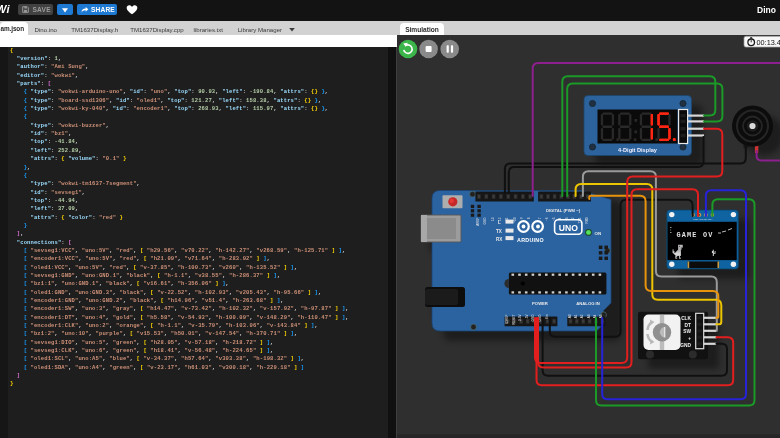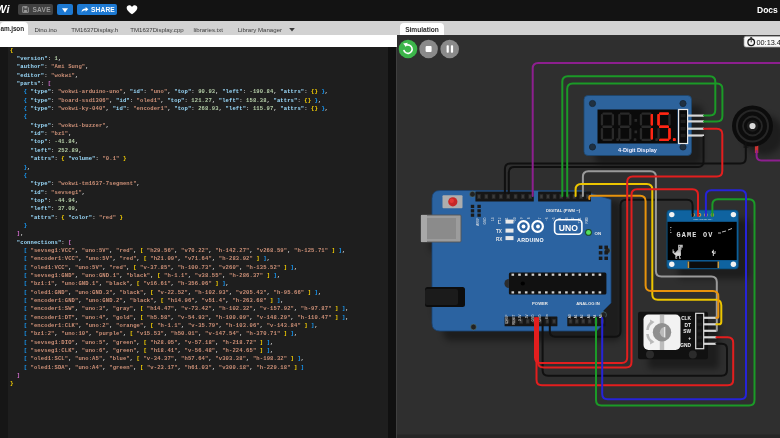--- a/index.html
+++ b/index.html
@@ -26,21 +26,21 @@
   </div>
   <div class="abs" style="left:76.9px;top:3.6px;width:39.8px;height:11.8px;background:#1d79d2;border-radius:2px">
     <svg width="8" height="8" style="position:absolute;left:4px;top:2px" viewBox="0 0 12 11">
       <path d="M7,1 L11,4.5 L7,8 V5.8 C3,5.8 1.5,7.5 0.8,9.5 C0.8,5 3,3.3 7,3.2 Z" fill="#fff"></path>
     </svg>
     <span class="abs" style="left:14px;top:2.8px;color:#fff;font-size:6.6px;font-weight:bold;letter-spacing:0.2px">SHARE</span>
   </div>
   <svg width="12" height="10" style="position:absolute;left:125.6px;top:5.3px" viewBox="0 0 17 15">
     <path d="M8.5,14 C2,9.5 0.5,6.5 0.5,4.2 C0.5,2 2.2,0.5 4.4,0.5 C6,0.5 7.6,1.5 8.5,3 C9.4,1.5 11,0.5 12.6,0.5 C14.8,0.5 16.5,2 16.5,4.2 C16.5,6.5 15,9.5 8.5,14 Z" fill="#fff"></path>
   </svg>
-  <div class="abs" style="left:757px;top:5.2px;color:#fff;font-size:8.5px;font-weight:bold">Docs</div>
+  <div class="abs" style="left:757px;top:5.2px;color:#fff;font-size:8.5px;font-weight:bold">Dino</div>
 </div>
 
 <div class="abs" style="left:0;top:21px;width:780px;height:14px;background:#d2d2d2"></div>
 <div class="abs" style="left:0;top:35px;width:397px;height:11.5px;background:#fff"></div>
 <div class="abs" style="left:0;top:22px;width:28px;height:13px;background:#fff;border-radius:4px 4px 0 0"></div>
 <div class="abs" style="left:0.5px;top:25px;font-size:6.4px;color:#1f1f1f;font-weight:bold;letter-spacing:-0.1px">am.json</div>
 <div class="abs" style="left:34.6px;top:25.5px;font-size:6.1px;color:#3a3a3a">Dino.ino</div>
 <div class="abs" style="left:71.3px;top:25.5px;font-size:6.1px;color:#3a3a3a">TM1637Display.h</div>
 <div class="abs" style="left:130.3px;top:25.5px;font-size:6.1px;color:#3a3a3a">TM1637Display.cpp</div>
 <div class="abs" style="left:193.6px;top:25.5px;font-size:6.1px;color:#3a3a3a">libraries.txt</div>

